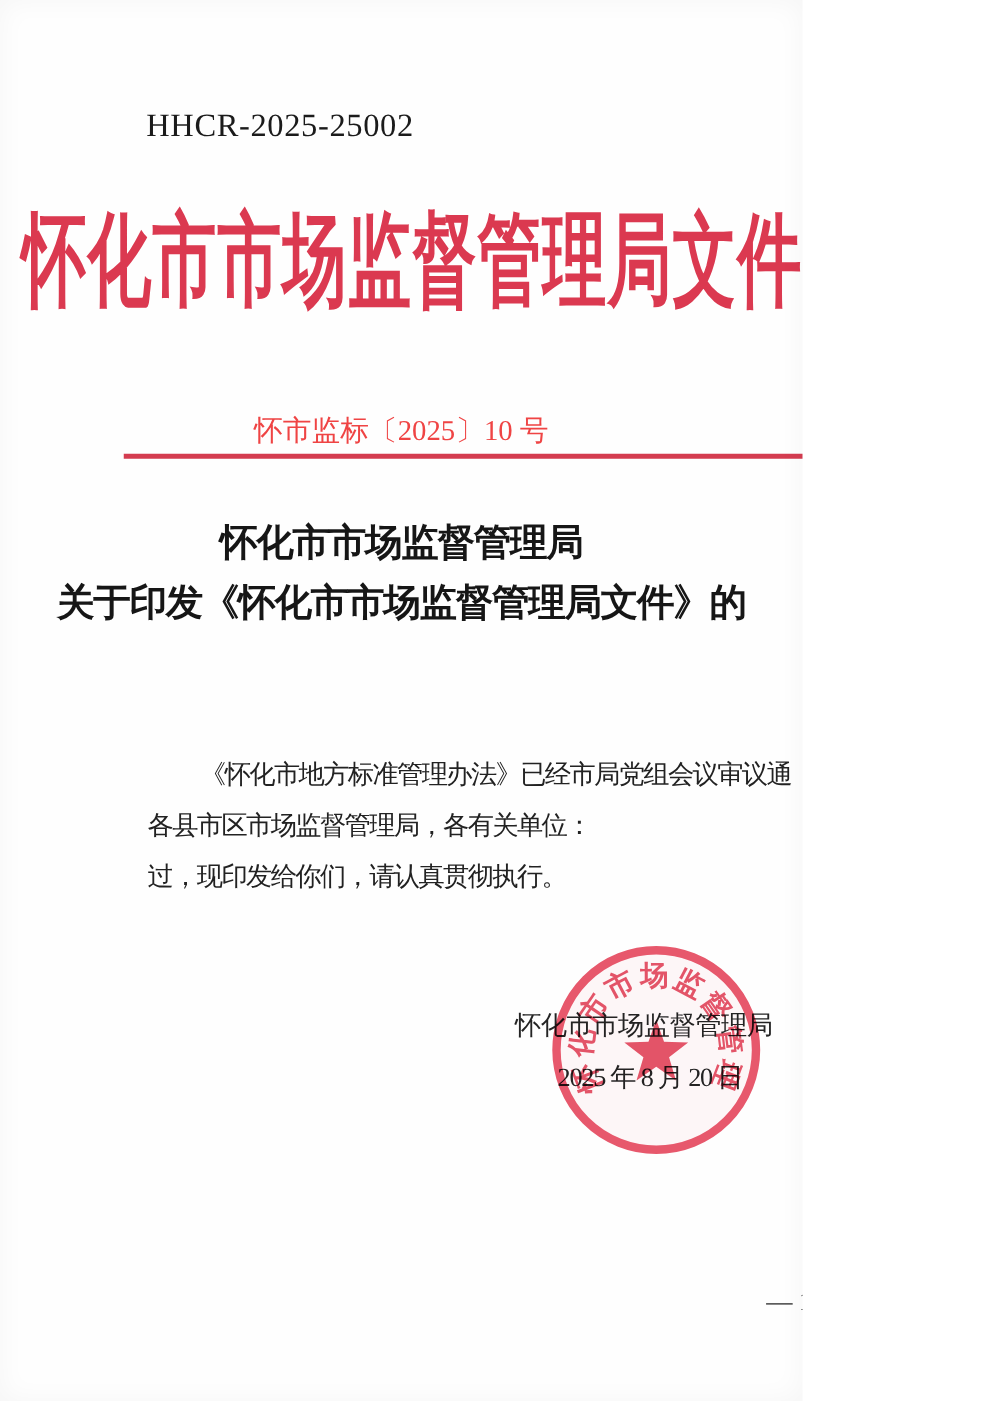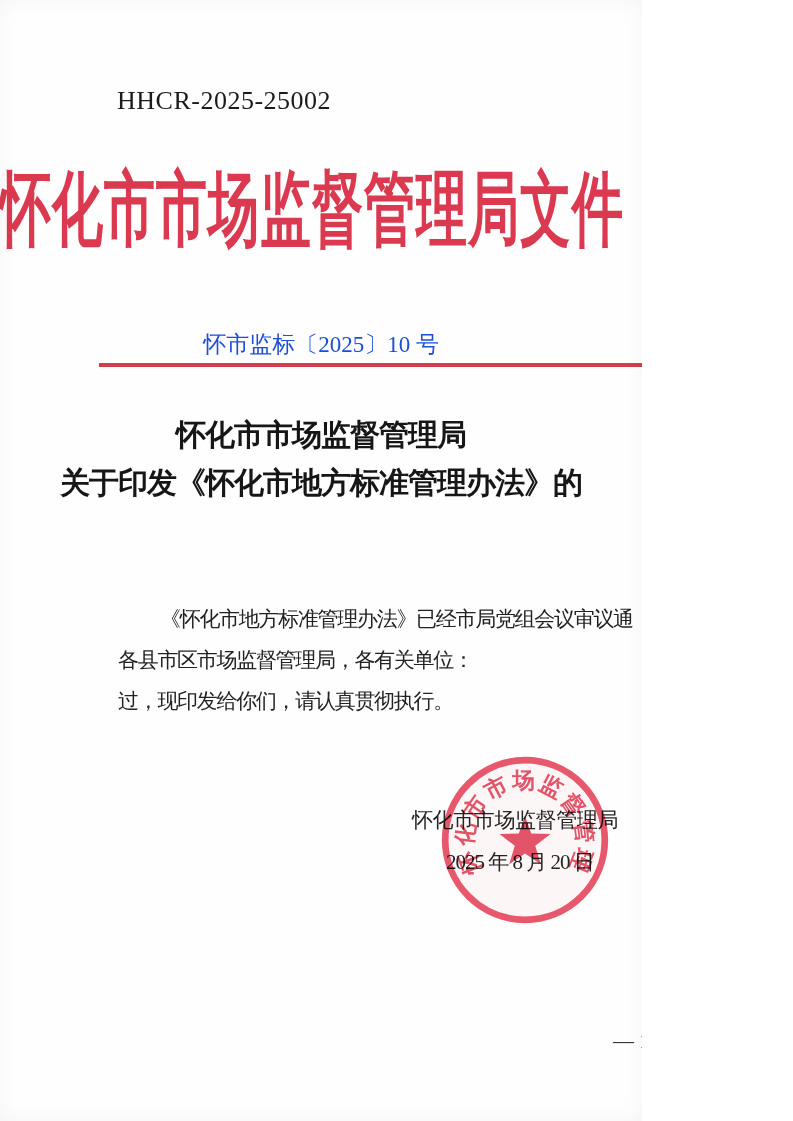--- a/index.html
+++ b/index.html
@@ -32,42 +32,42 @@
     line-height: 27px;
     letter-spacing: 0.5px;
     color: #1b1b1b;
     white-space: nowrap;
   }
   .banner {
     position: absolute;
     left: 0;
     top: 170px;
     width: 100%;
-    text-align: left;
+    text-align: right;
   }
   .banner-text {
     display: inline-block;
     font-size: 51px;
     line-height: 51px;
     font-weight: 700;
     letter-spacing: 1px;
     color: #db3950;
     transform: scaleY(1.6);
     transform-origin: top center;
     white-space: nowrap;
   }
   .doc-number {
     position: absolute;
     left: 0;
     top: 332px;
     width: 100%;
     text-align: center;
     font-size: 23px;
     line-height: 26px;
-    color: #1d4ed8;
+    color: #ef4444;
     white-space: nowrap;
   }
   .red-rule {
     position: absolute;
     left: 99px;
     top: 363px;
     width: 594px;
     height: 4px;
     background: #d43c50;
   }
@@ -156,21 +156,21 @@
   <div class="banner">
     <span class="banner-text">怀化市市场监督管理局文件</span>
   </div>
 
   <div class="doc-number">怀市监标〔2025〕10 号</div>
 
   <div class="red-rule"></div>
 
   <div class="notice-title">
     <div>怀化市市场监督管理局</div>
-    <div>关于印发《怀化市地方标准管理办法》的</div>
+    <div>关于印发《怀化市市场监督管理局文件》的</div>
   </div>
 
   <div class="body-text">
     <div class="body-line indent">《怀化市地方标准管理办法》已经市局党组会议审议通</div>
     <div class="body-line">各县市区市场监督管理局，各有关单位：</div>
     <div class="body-line">过，现印发给你们，请认真贯彻执行。</div>
   </div>
 
   <div class="sig-agency">怀化市市场监督管理局</div>
 

